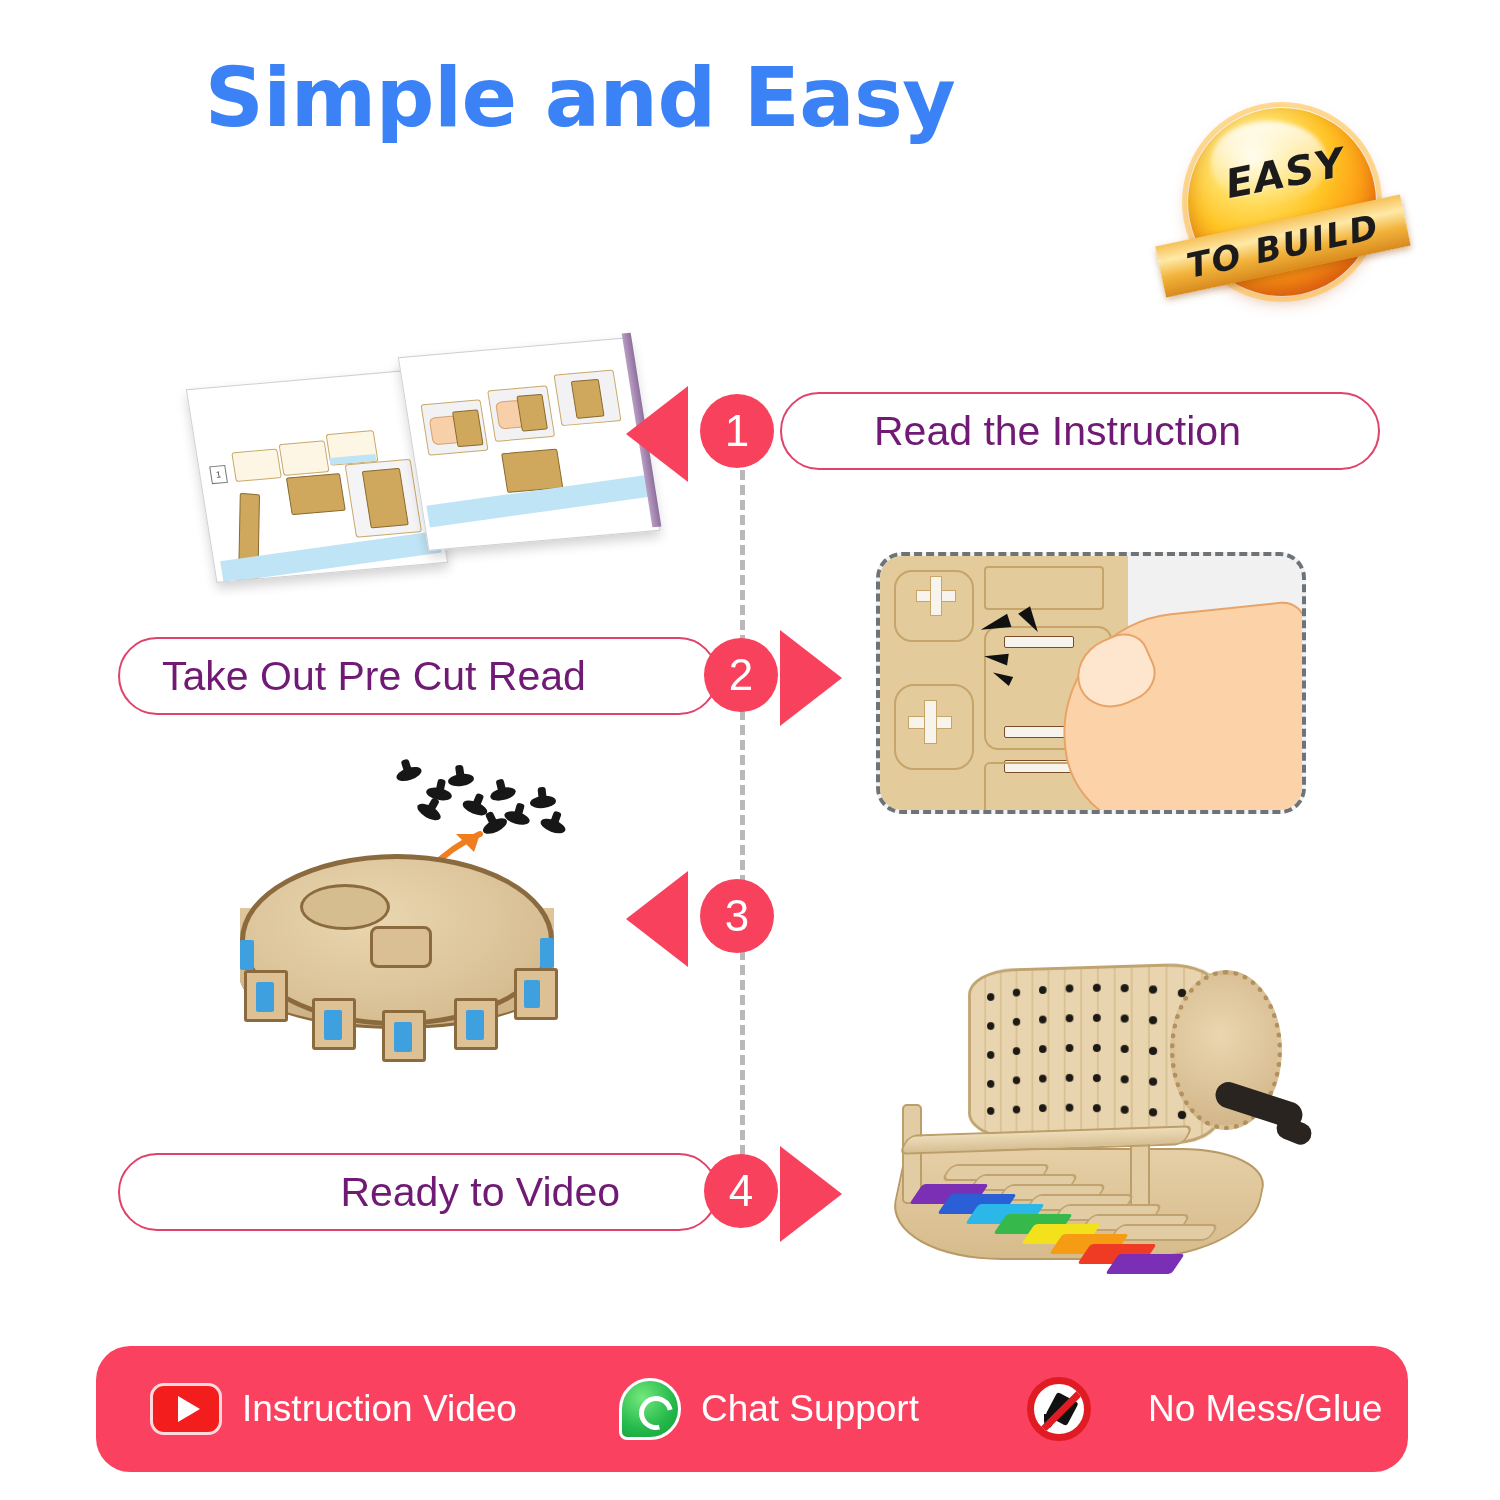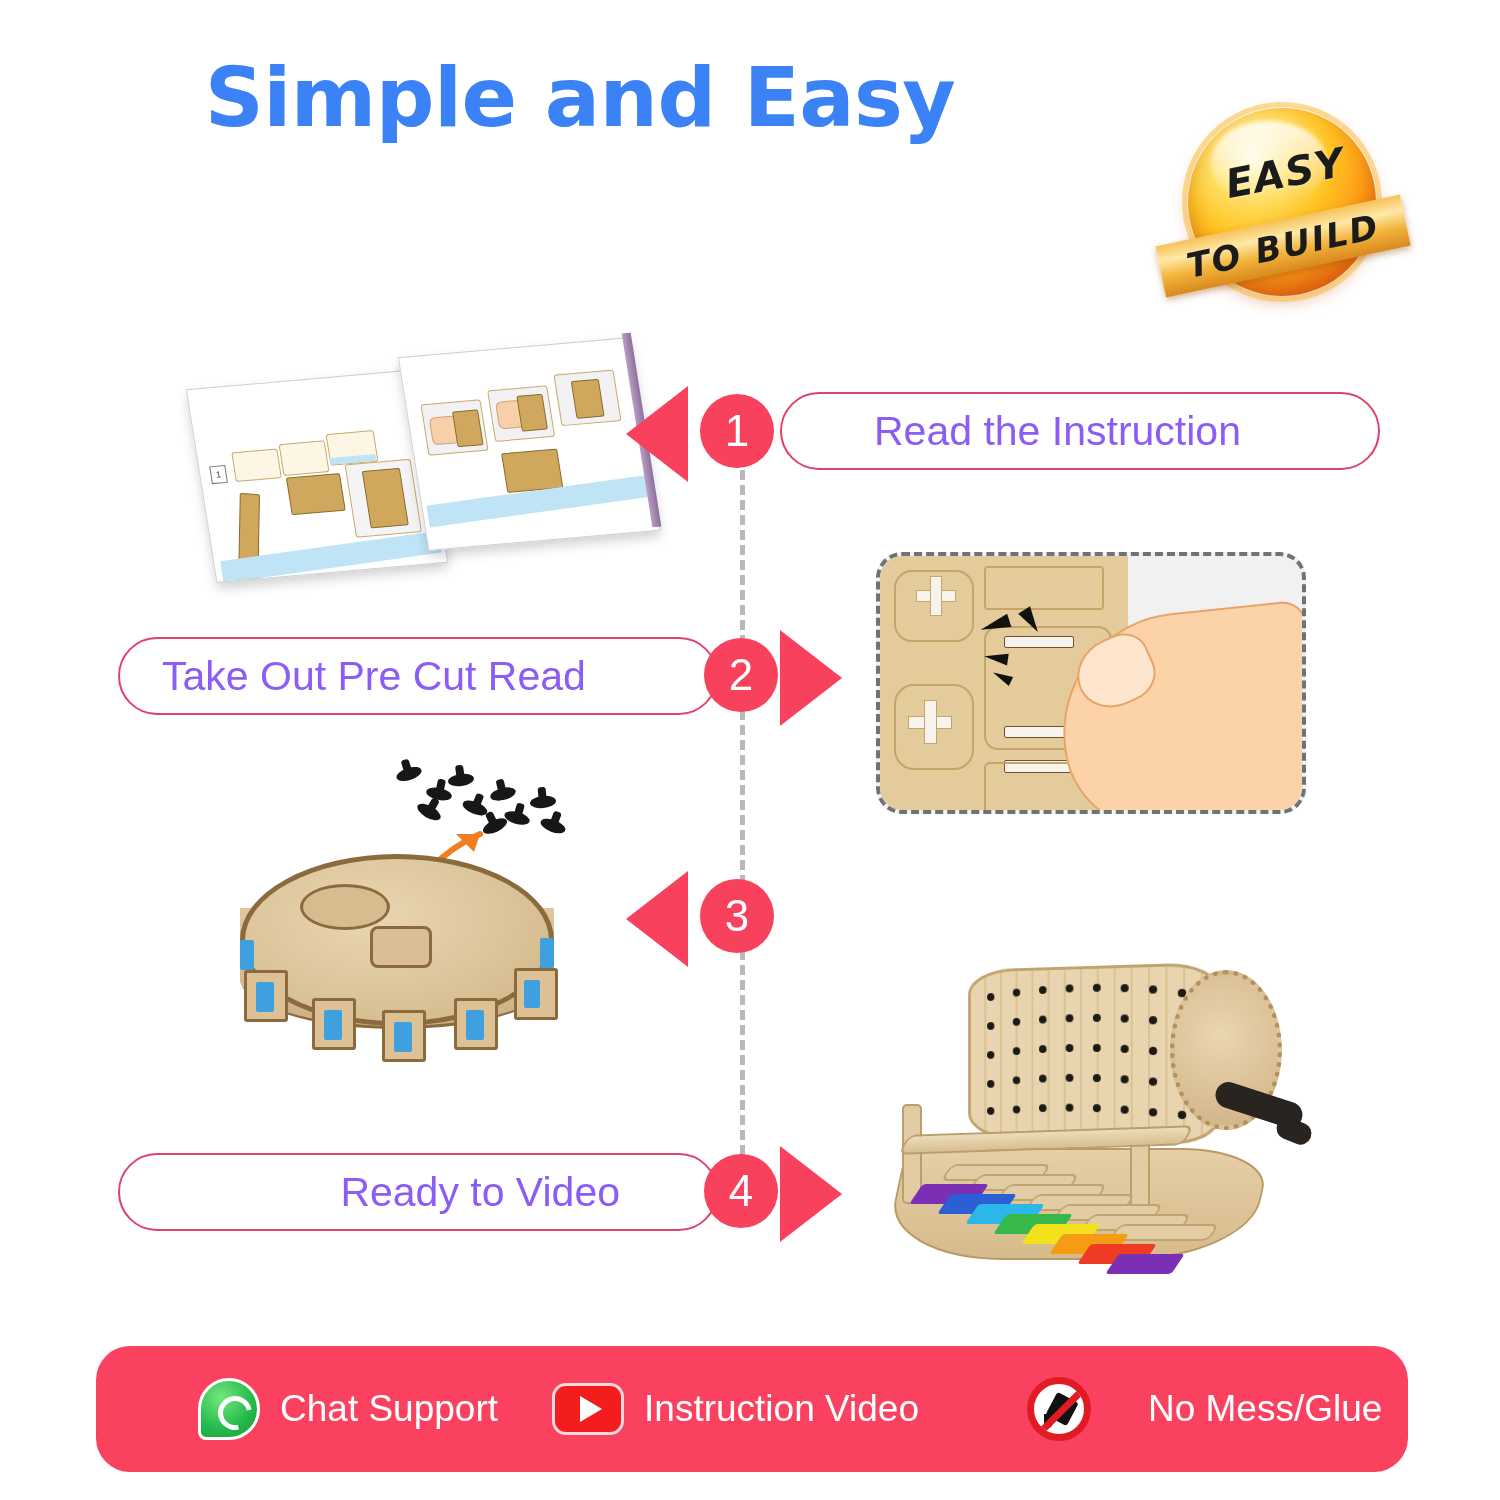--- a/index.html
+++ b/index.html
@@ -77,21 +77,21 @@
   
   .pill{
     position:absolute;height:78px;
     border:2.5px solid #e0436a;
     border-radius:42px;
     background:#fff;
     display:flex;align-items:center;
     box-sizing:border-box;
   }
   .pill .ptext{
-    font-size:41px;color:#8b5cf6;white-space:nowrap;
+    font-size:41px;color:#701a75;white-space:nowrap;
     font-family:"Liberation Sans", sans-serif;
     font-weight:400;
   }
   .stepcircle{
     position:absolute;width:74px;height:74px;border-radius:50%;
     background:#f8415c;
     color:#fff;font-size:44px;font-weight:400;
     display:flex;align-items:center;justify-content:center;
     font-family:"Liberation Sans", sans-serif;
     z-index:3;
@@ -517,29 +517,29 @@
       <div class="mb-key" style="left:72px;top:40px;background:#2bb8e8;"></div>
       <div class="mb-key" style="left:100px;top:50px;background:#36b84a;"></div>
       <div class="mb-key" style="left:128px;top:60px;background:#f3e11c;"></div>
       <div class="mb-key" style="left:156px;top:70px;background:#f59b14;"></div>
       <div class="mb-key" style="left:184px;top:80px;background:#ef3b24;"></div>
       <div class="mb-key" style="left:212px;top:90px;background:#7b2fb5;"></div>
     </div>
   </div>
 
   <div class="footer">
-    <div class="fitem" id="fitem2">
-      <span class="wa"></span>
-      <span class="flabel">Chat Support</span>
-    </div>
     <div class="fitem" id="fitem1">
       <span class="yt">
           <i></i>
         </span>
       <span class="flabel">Instruction Video</span>
+    </div>
+    <div class="fitem" id="fitem2">
+      <span class="wa"></span>
+      <span class="flabel">Chat Support</span>
     </div>
     <div class="fitem" id="fitem3">
       <span class="ng">
         <span class="bottle"></span>
           <span class="drip"></span>
           <span class="slash"></span>
       </span>
       <span class="flabel">No Mess/Glue</span>
     </div>
   </div>

